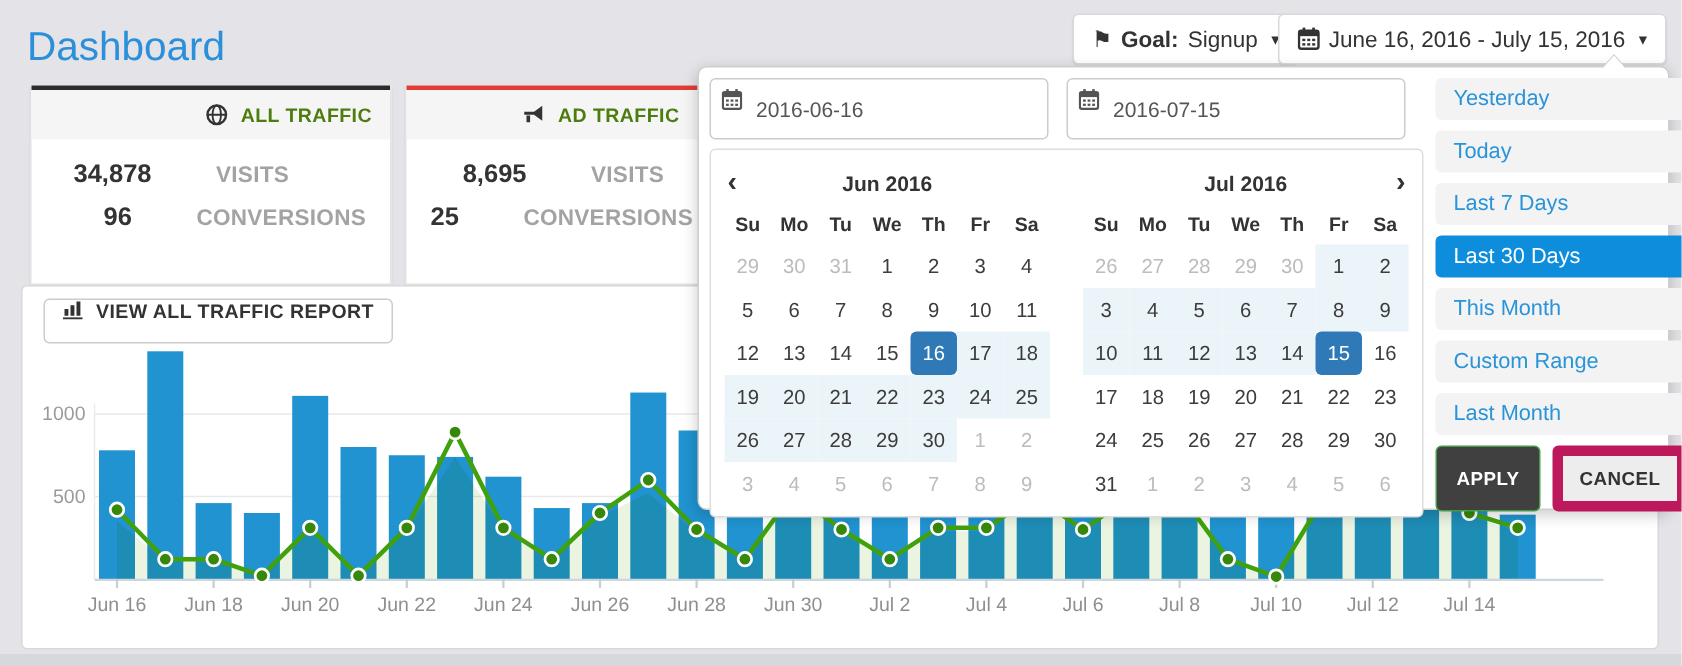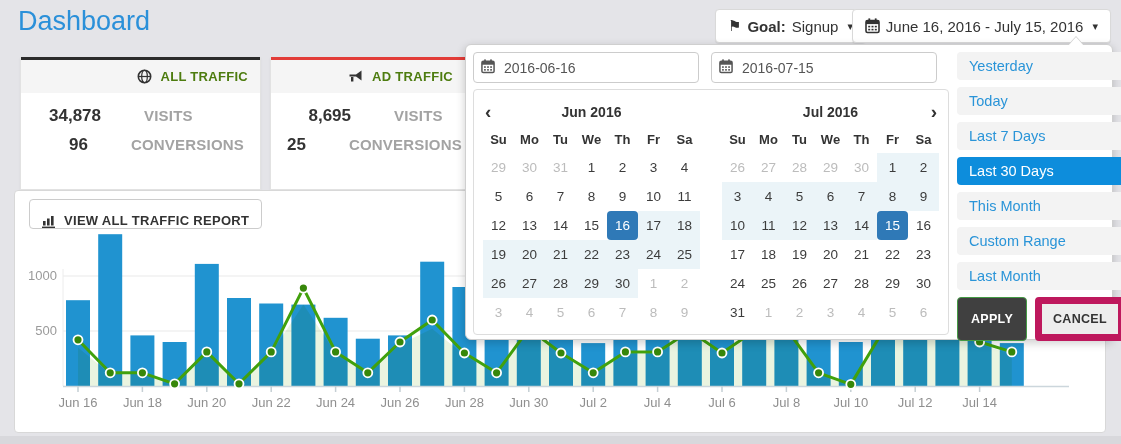--- a/index.html
+++ b/index.html
@@ -9,21 +9,21 @@
     background: #e4e4e8;
     position: relative;
     overflow: hidden;
     color: #333;
   }
   .page { position: absolute; inset: 0; }
   .footer-strip { position:absolute; left:0; right:0; bottom:0; height:8px; background:#d8d8dc; }
 
   
   .page-title {
-    position: absolute; left: 18px; top: 6px;
+    position: absolute; left: 18px; top: 16px;
     font-size: 27px; font-weight: 400;
   }
   .hdr-btn {
     position: absolute; top: 9px; height: 34px;
     background: #fff; border: 1px solid #d9d9d9; border-radius: 4px;
     box-shadow: 0 1px 1px rgba(0,0,0,.07);
     display: flex; align-items: center; gap: 6px;
     padding: 0 12px; font-size: 15px; color: #333; cursor: pointer;
     white-space: nowrap;
   }
@@ -52,21 +52,21 @@
   .stat-value { width: 64px; text-align: right; font-weight: 700; font-size: 17px; color: #333; }
   .stat-label { margin-left: 9px; font-weight: 600; font-size: 15px; color: #a3a3a3; letter-spacing: .2px; }
 
   
   .chart-panel {
     position: absolute; left: 14px; top: 190px; width: 1092px; height: 243px;
     background: #fff; border: 1px solid #d8d8d8; border-radius: 4px;
   }
   .report-btn {
     position: absolute; left: 14px; top: 8px; height: 30px;
-    display: inline-flex; align-items: flex-end; gap: 8px;
+    display: inline-flex; align-items: flex-start; gap: 8px;
     background: #fff; border: 1px solid #ccc; border-radius: 4px;
     padding: 0 12px; font-size: 13px; font-weight: 700; letter-spacing: .3px;
     color: #333; cursor: pointer;
   }
   .chart-svg { position: absolute; left: 6px; top: 40px; }
 
   
   .dp-popup {
     position: absolute; left: 465px; top: 44px; width: 648px; height: 296px;
     background: #fff; border: 1px solid #cfcfcf; border-radius: 6px;
@@ -77,21 +77,21 @@
     position: absolute; width: 0; height: 0;
     border-left: 8px solid transparent; border-right: 8px solid transparent;
   }
   .dp-arrow { top: -9px; right: 28px; border-bottom: 9px solid #cfcfcf; }
   .dp-arrow-inner { top: -8px; right: 28px; border-bottom: 9px solid #fff; }
 
   .dp-left { width: 476px; }
   .dp-inputs { display: flex; gap: 12px; }
   .dp-input-wrap { position: relative; width: 226px; }
   .dp-input {
-    width: 100%; height: 31px; border: 1px solid #ccc; border-radius: 4px;
+    width: 100%; height: 41px; border: 1px solid #ccc; border-radius: 4px;
     padding: 0 8px 0 30px; font-size: 14px; color: #555;
     font-family: "Liberation Sans", sans-serif;
   }
   .dp-input-icon { position: absolute; left: 8px; top: 7px; }
 
   .cal-card {
     margin-top: 6px; border: 1px solid #ddd; border-radius: 4px;
     background: #fff; padding: 7px 9px; display: flex; gap: 22px;
   }
   .cal-month { width: 217px; }

